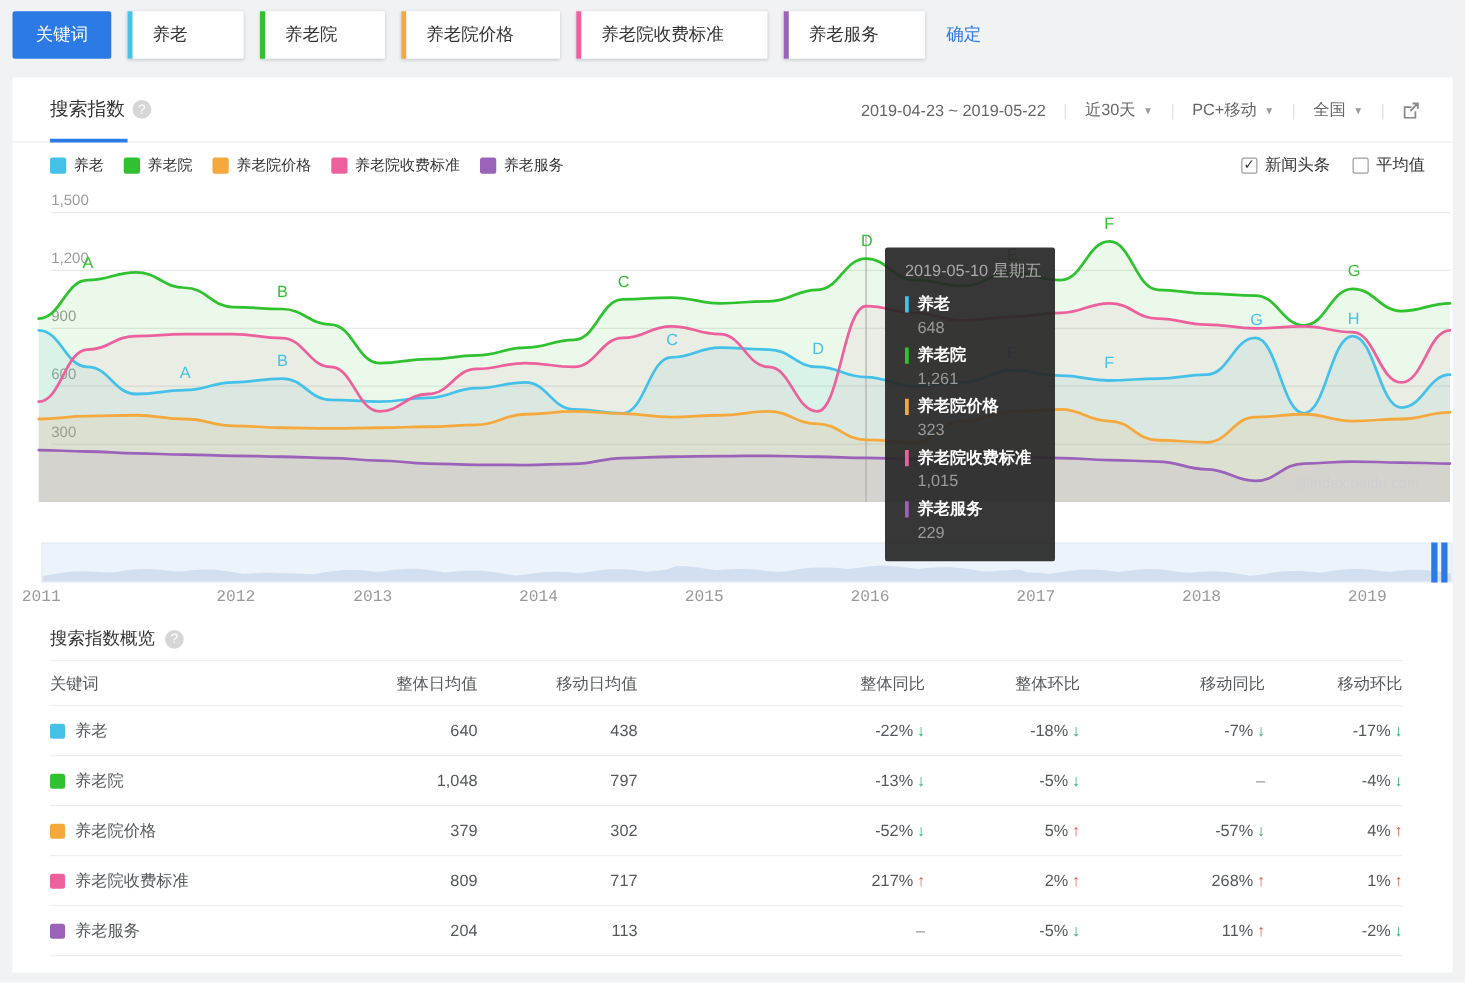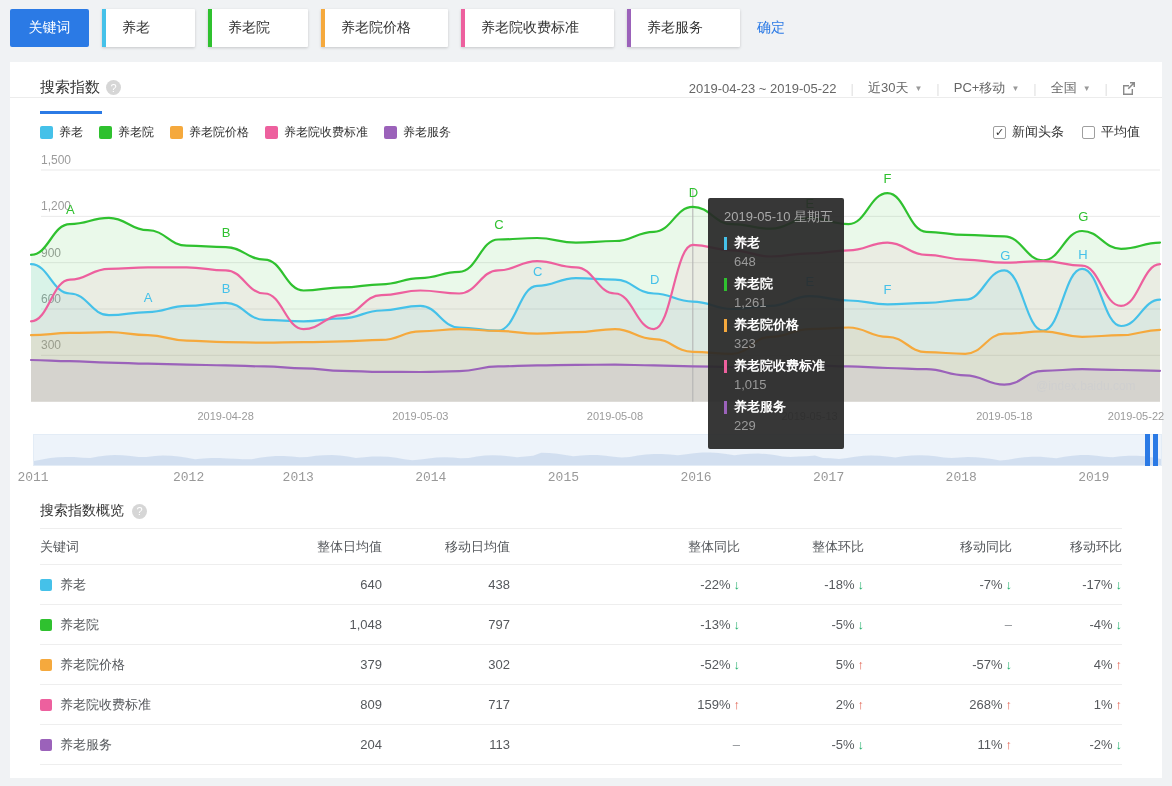--- a/index.html
+++ b/index.html
@@ -12,21 +12,21 @@
             display:flex; align-items:center; justify-content:center; border-radius:2px; cursor:pointer; }
   .chip { height:38px; background:#fff; margin-left:13px; display:flex; align-items:center;
           box-shadow:0 1px 3px rgba(0,0,0,0.18); border-radius:1px; position:relative;
           padding-left:20px; font-size:14px; color:#333; }
   .chip .bar { position:absolute; left:0; top:0; width:4px; height:100%; }
   .confirm { color:#2b7ae5; font-size:14px; margin-left:17px; cursor:pointer;text-align:right; }
 
   
   .card { position:absolute; left:10px; top:62px; width:1152px; height:716px; background:#fff; }
 
-  .panel-head { position:absolute; left:0; top:0; width:100%; height:36px; border-bottom:1px solid #ececec; }
+  .panel-head { position:absolute; left:0; top:0; width:100%; height:52px; border-bottom:1px solid #ececec; }
   .tab { position:absolute; left:30px; top:16px; font-size:15px; color:#333; display:flex; align-items:center; gap:6px; }
   .tab-underline { position:absolute; left:30px; top:49px; width:62px; height:3px; background:#2b7ae5; }
   .head-right { position:absolute; right:26px; top:0; height:52px; display:flex; align-items:center; gap:14px; font-size:13px; color:#666; }
   .sep { color:#e1e1e1; font-size:13px; }
   .dd { display:flex; align-items:center; gap:6px; cursor:pointer; }
   .caret { font-size:8px; color:#999; }
   .qicon { width:15px; height:15px; border-radius:50%; background:#d6d6d6; color:#fff;
            font-size:11px; display:inline-flex; align-items:center; justify-content:center; }
 
   
@@ -210,28 +210,20 @@
         <text x="34.93103448275862" y="54.05166666666668" fill="#2fc12f" font-size="13">A</text>
         <text x="190.65517241379308" y="77.21666666666667" fill="#2fc12f" font-size="13">B</text>
         <text x="463.17241379310343" y="69.495" fill="#2fc12f" font-size="13">C</text>
         <text x="657.8275862068965" y="36.90956666666666" fill="#2fc12f" font-size="13">D</text>
         <text x="774.6206896551723" y="47.87433333333333" fill="#2fc12f" font-size="13">E</text>
         <text x="852.4827586206897" y="23.165" fill="#2fc12f" font-size="13">F</text>
         <text x="1047.1379310344828" y="61.00116666666666" fill="#2fc12f" font-size="13">G</text>
         <text x="1005" y="230" fill="#cfcfcf" font-size="12">@index.baidu.com</text>
       </svg>
   </div>
-  <div class="xlabels" id="xlabels">
-      <span style="left: 194.655px;">2019-04-28</span>
-      <span style="left: 389.31px;">2019-05-03</span>
-      <span style="left: 583.966px;">2019-05-08</span>
-      <span style="left: 778.621px;">2019-05-13</span>
-      <span style="left: 973.276px;">2019-05-18</span>
-      <span style="left: 1105px;">2019-05-22</span>
-    </div>
 
   <div class="tooltip">
     <div class="tt-title">2019-05-10 星期五</div>
     <div id="tt-items">
         <div class="tt-item">
           <div class="tt-name">
             <span class="tt-bar" style="background: rgb(69, 193, 233);"></span>
             <span>养老</span>
           </div>
           <div class="tt-val">648</div>
@@ -337,21 +329,21 @@
         <div class="pct"><span>-57%</span><span class="arrow-down">↓</span></div>
         <div class="pct"><span>4%</span><span class="arrow-up">↑</span></div>
       </div>
       <div class="trow">
         <div class="kw-cell">
           <span class="swatch" style="background: rgb(237, 96, 158);"></span>
           <span>养老院收费标准</span>
         </div>
         <div>809</div>
         <div>717</div>
-        <div class="pct"><span>159%</span><span class="arrow-up">↑</span></div>
+        <div class="pct"><span>217%</span><span class="arrow-up">↑</span></div>
         <div class="pct"><span>2%</span><span class="arrow-up">↑</span></div>
         <div class="pct"><span>268%</span><span class="arrow-up">↑</span></div>
         <div class="pct"><span>1%</span><span class="arrow-up">↑</span></div>
       </div>
       <div class="trow">
         <div class="kw-cell">
           <span class="swatch" style="background: rgb(155, 98, 186);"></span>
           <span>养老服务</span>
         </div>
         <div>204</div>

